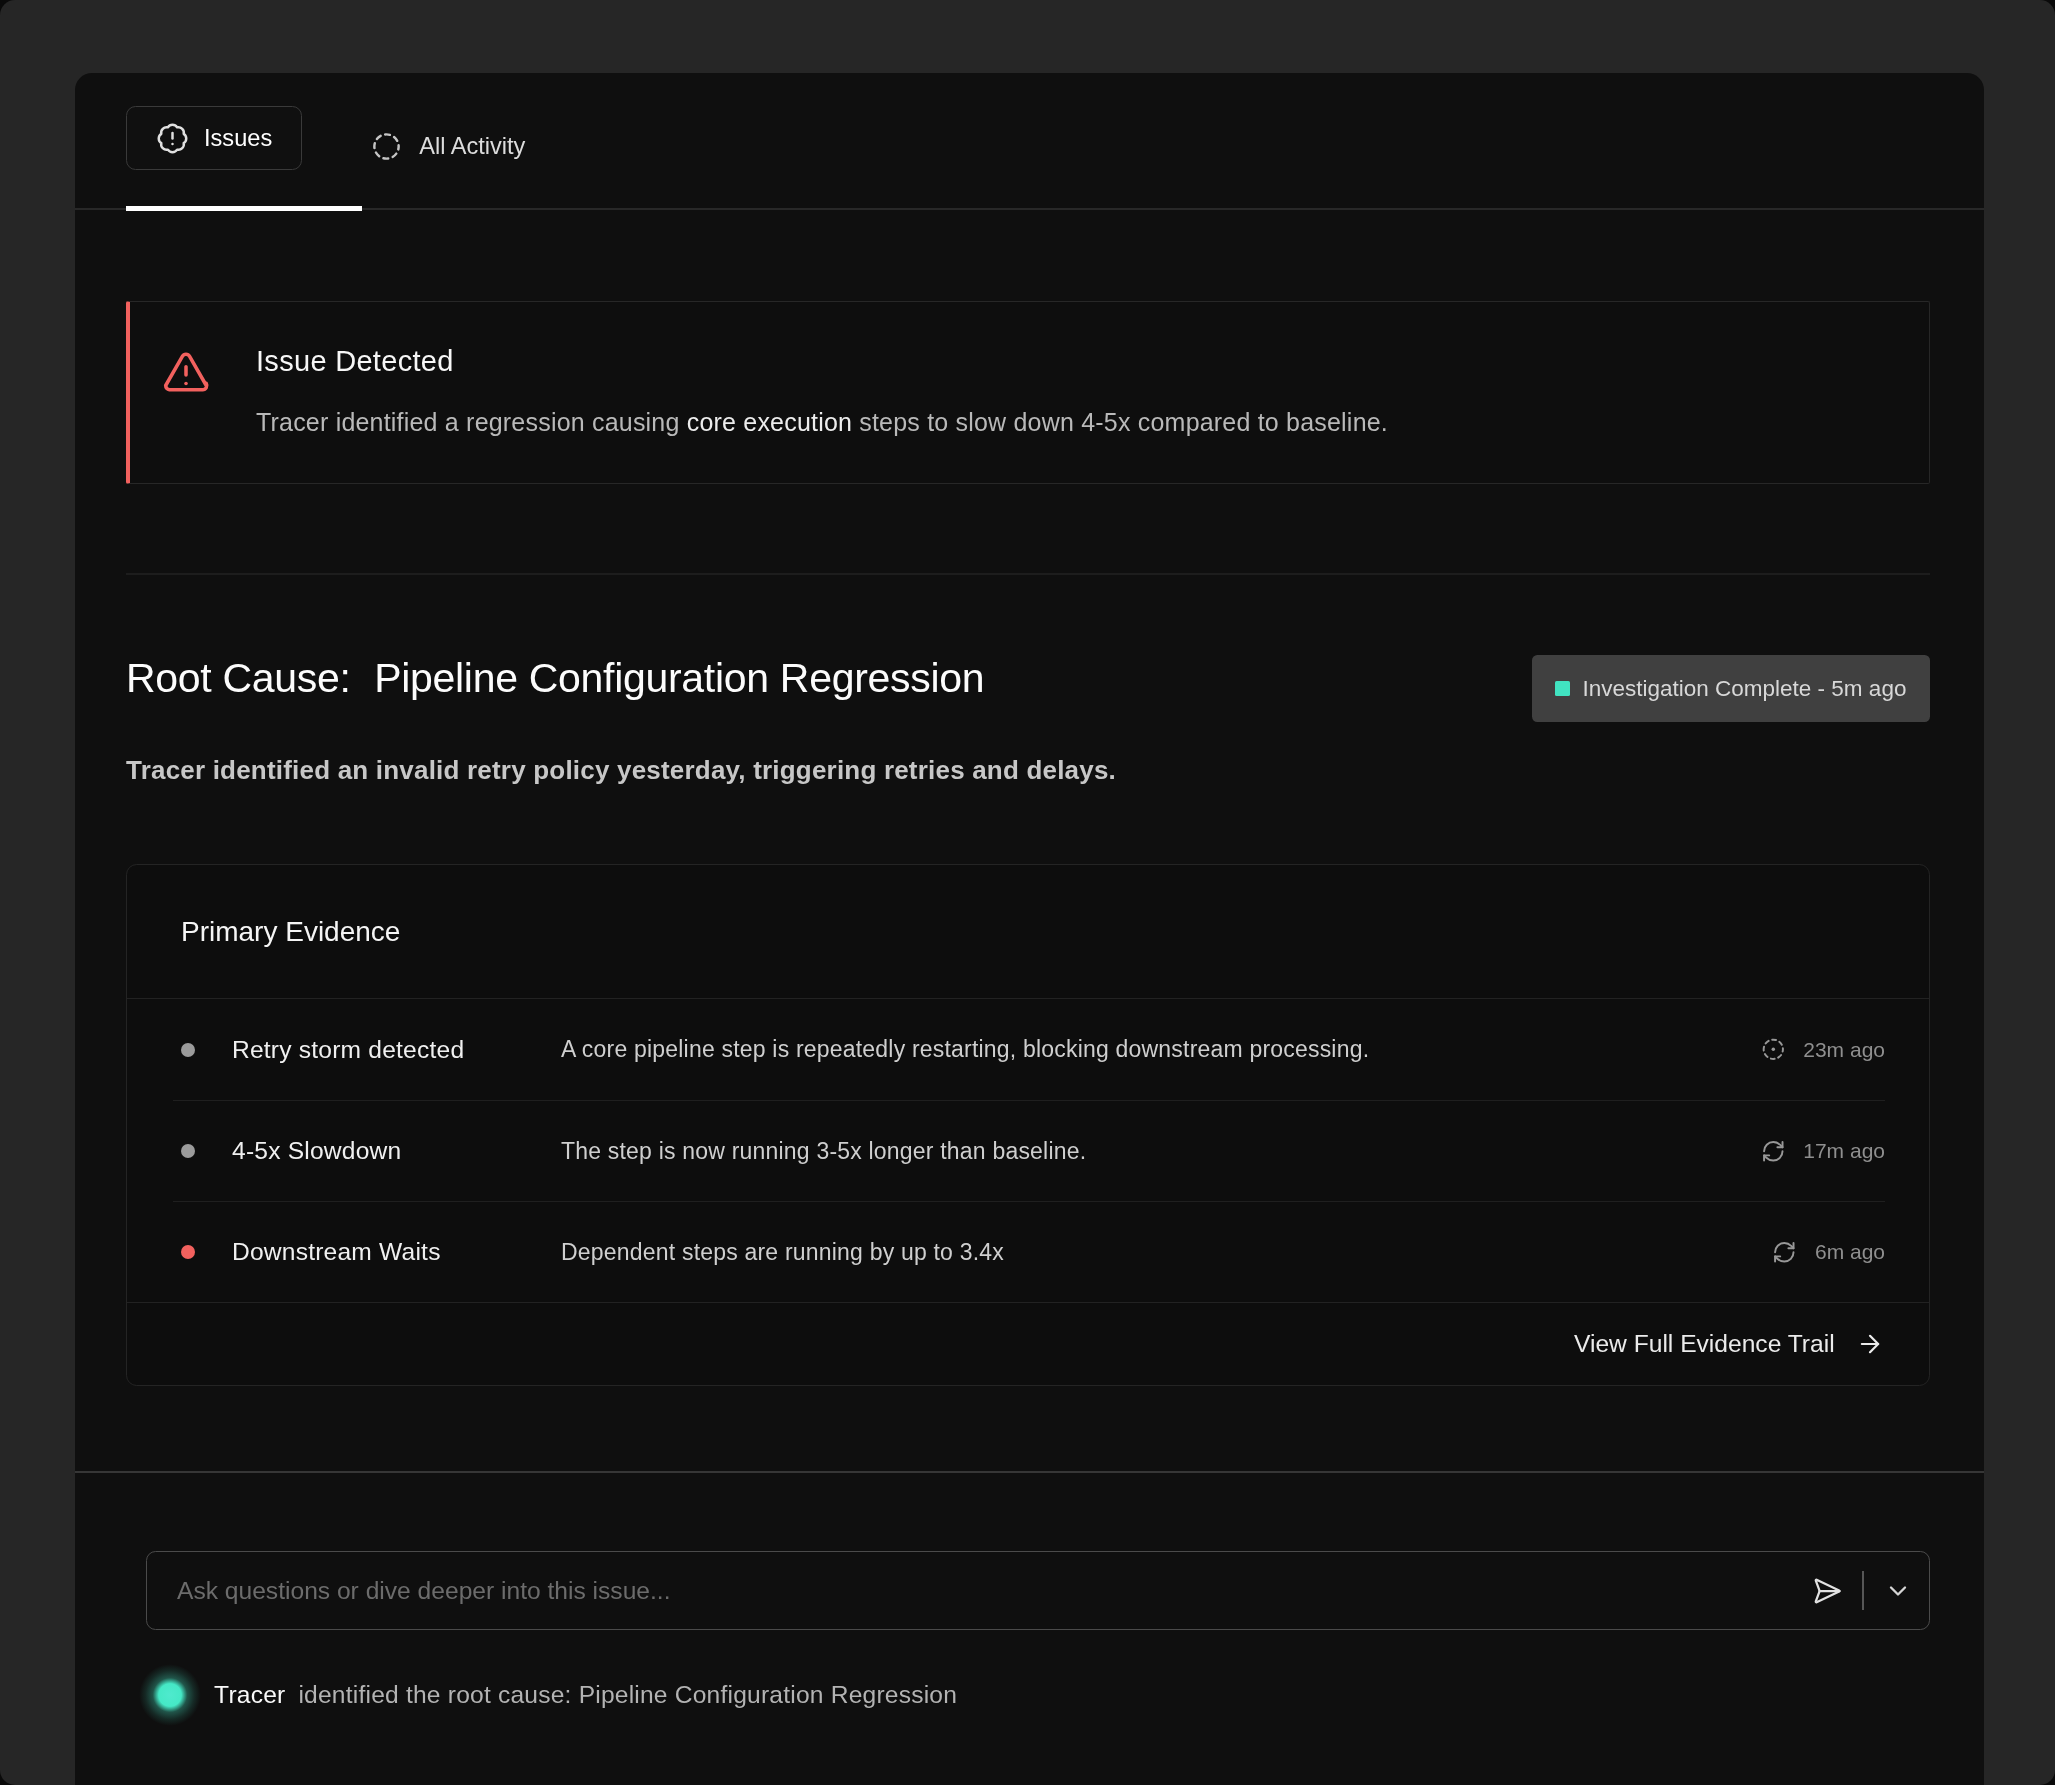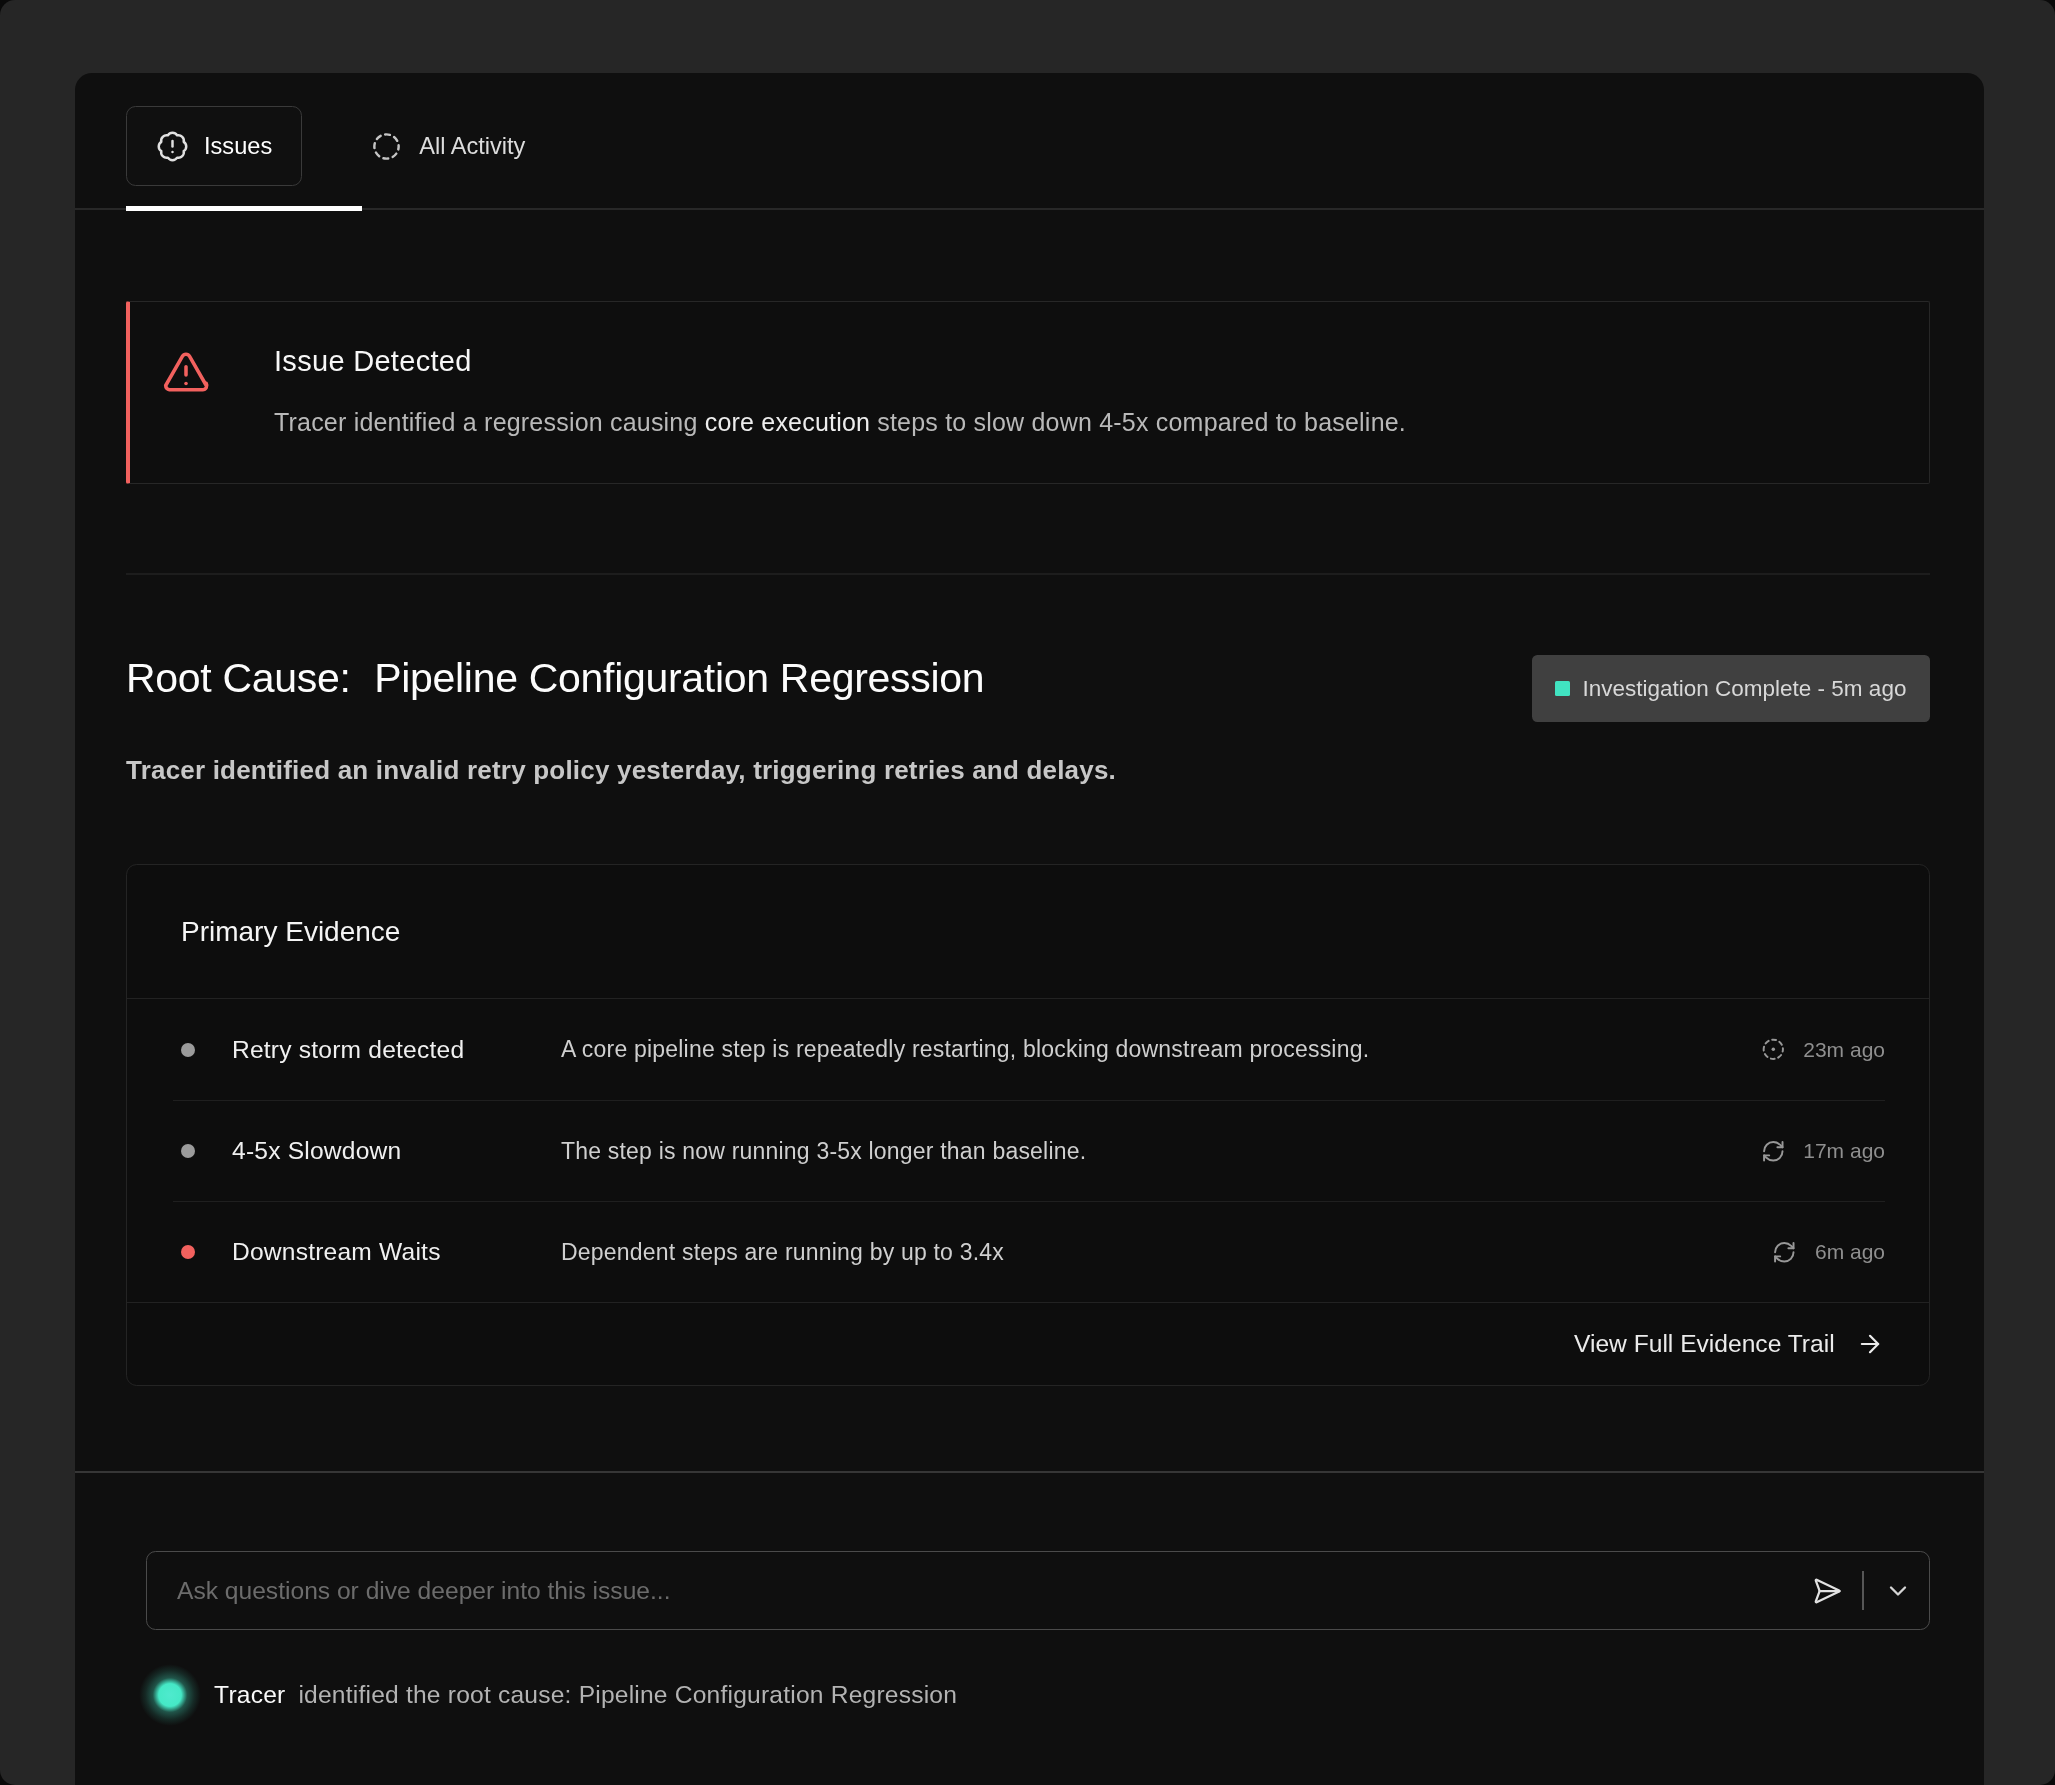--- a/index.html
+++ b/index.html
@@ -9,32 +9,32 @@
   .window { position:absolute; inset:0; background:#262626; border-radius:15px; overflow:hidden; }
 
   .panel { position:absolute; left:75px; top:73px; width:1909px; height:1713px;
            background:#0f0f0f; border-radius:17px 17px 0 0; overflow:hidden; }
 
   svg { display:block; }
 
   
   .tabbar { position:relative; height:137px; padding:33px 51px 0; border-bottom:2.1px solid #282828;
             display:flex; align-items:flex-start; }
-  .tab-issues { display:inline-flex; align-items:center; gap:15px; padding:0 29px; height:80px;
+  .tab-issues { display:inline-flex; align-items:center; gap:15px; padding:0 29px; height:64px;
                 border:1.1px solid #3a3a3a; border-radius:9.6px; background:#101010;
                 color:#ffffff; font-size:23.6px; cursor:pointer; }
   .tab-activity { display:inline-flex; align-items:center; gap:17px; height:80px; margin-left:69px;
                   color:#dcdcdc; font-size:23.6px; cursor:pointer; }
   .tab-underline { position:absolute; left:51px; bottom:-3.2px; width:236px; height:4.8px; background:#ffffff; }
 
   
   .content { padding:0 54px 0 51px; }
 
   
-  .alert-box { margin-top:91px; display:flex; align-items:flex-start; gap:63px;
+  .alert-box { margin-top:91px; display:flex; align-items:flex-start; gap:45px;
                padding:43px 43px 46px 31px; background:#0e0e0e;
                border:1.1px solid #272727; border-left:4.3px solid var(--accent-red,#f2615e);
                border-radius:2.1px; }
   .alert-icon { flex:none; margin-top:3.2px; }
   .alert-title { font-size:29px; font-weight:500; color:#f7f7f7; letter-spacing:0.3px; }
   .alert-body { margin-top:30px; font-size:25px; color:#b9b9b9; letter-spacing:0.2px; }
   .alert-body .hl { color:#ededed; }
 
   .section-divider { margin-top:89px; height:2.1px; background:#1d1d1d; }
 

